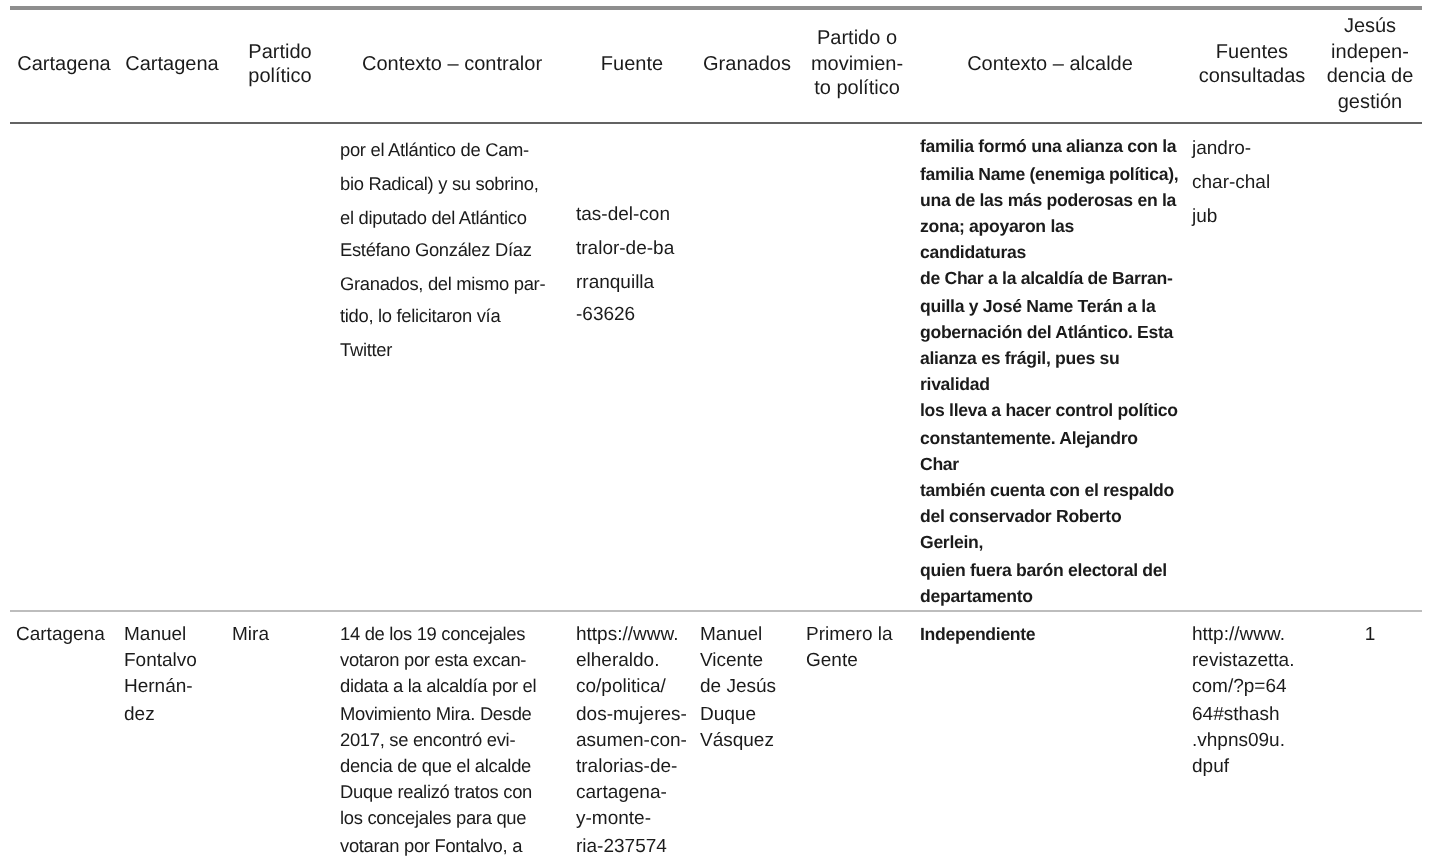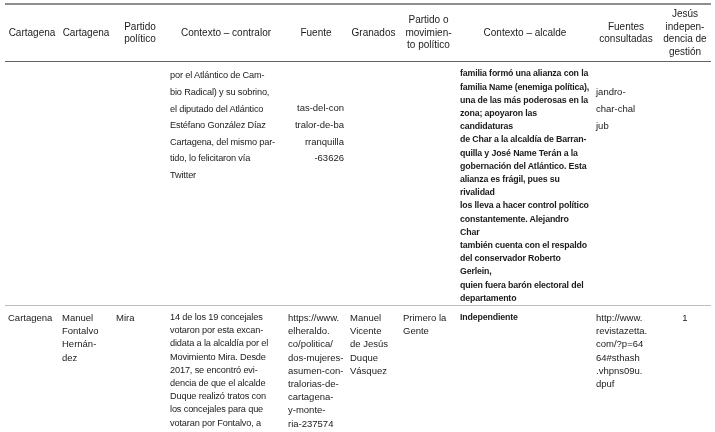--- a/index.html
+++ b/index.html
@@ -36,22 +36,22 @@
     text-align: left;
     padding: 5px 3px 0 3px;
     font-size: 9.5px;
   }
   tr.r1 td { height: 186px; border-bottom: 1px solid #bdbdbd; }
   tr.r2 td { height: 154px; border-bottom: 1.6px solid #9b9b9b; }
   .cell { white-space: pre-line; line-height: 13.2px; }
   .loose { line-height: 16.6px; }
   .ctx1 { font-size: 9.2px; letter-spacing: -0.15px; }
   .ctx2 { font-size: 8.8px; letter-spacing: -0.15px; font-weight: bold; }
-  .off2 { margin-top: 33px; text-align: right; }
-  .off1 { margin-top: 17px; }
+  .off2 { margin-top: 33px; }
+  .off1 { }
   td.center { text-align: center; }
   .continua {
     text-align: right;
     font-style: italic;
     font-size: 8.8px;
     margin: 7px 5px 0 0;
   }
 </style>
 </head>
 <body>
@@ -103,21 +103,21 @@
             <div class="cell"></div>
           </td>
         <td>
             <div class="cell"></div>
           </td>
         <td>
             <div class="cell loose ctx1">por el Atlántico de Cam-
 bio Radical) y su sobrino,
 el diputado del Atlántico
 Estéfano González Díaz
-Cartagena, del mismo par-
+Granados, del mismo par-
 tido, lo felicitaron vía
 Twitter</div>
           </td>
         <td>
             <div class="cell loose off2">tas-del-con
 tralor-de-ba
 rranquilla
 -63626</div>
           </td>
         <td>

